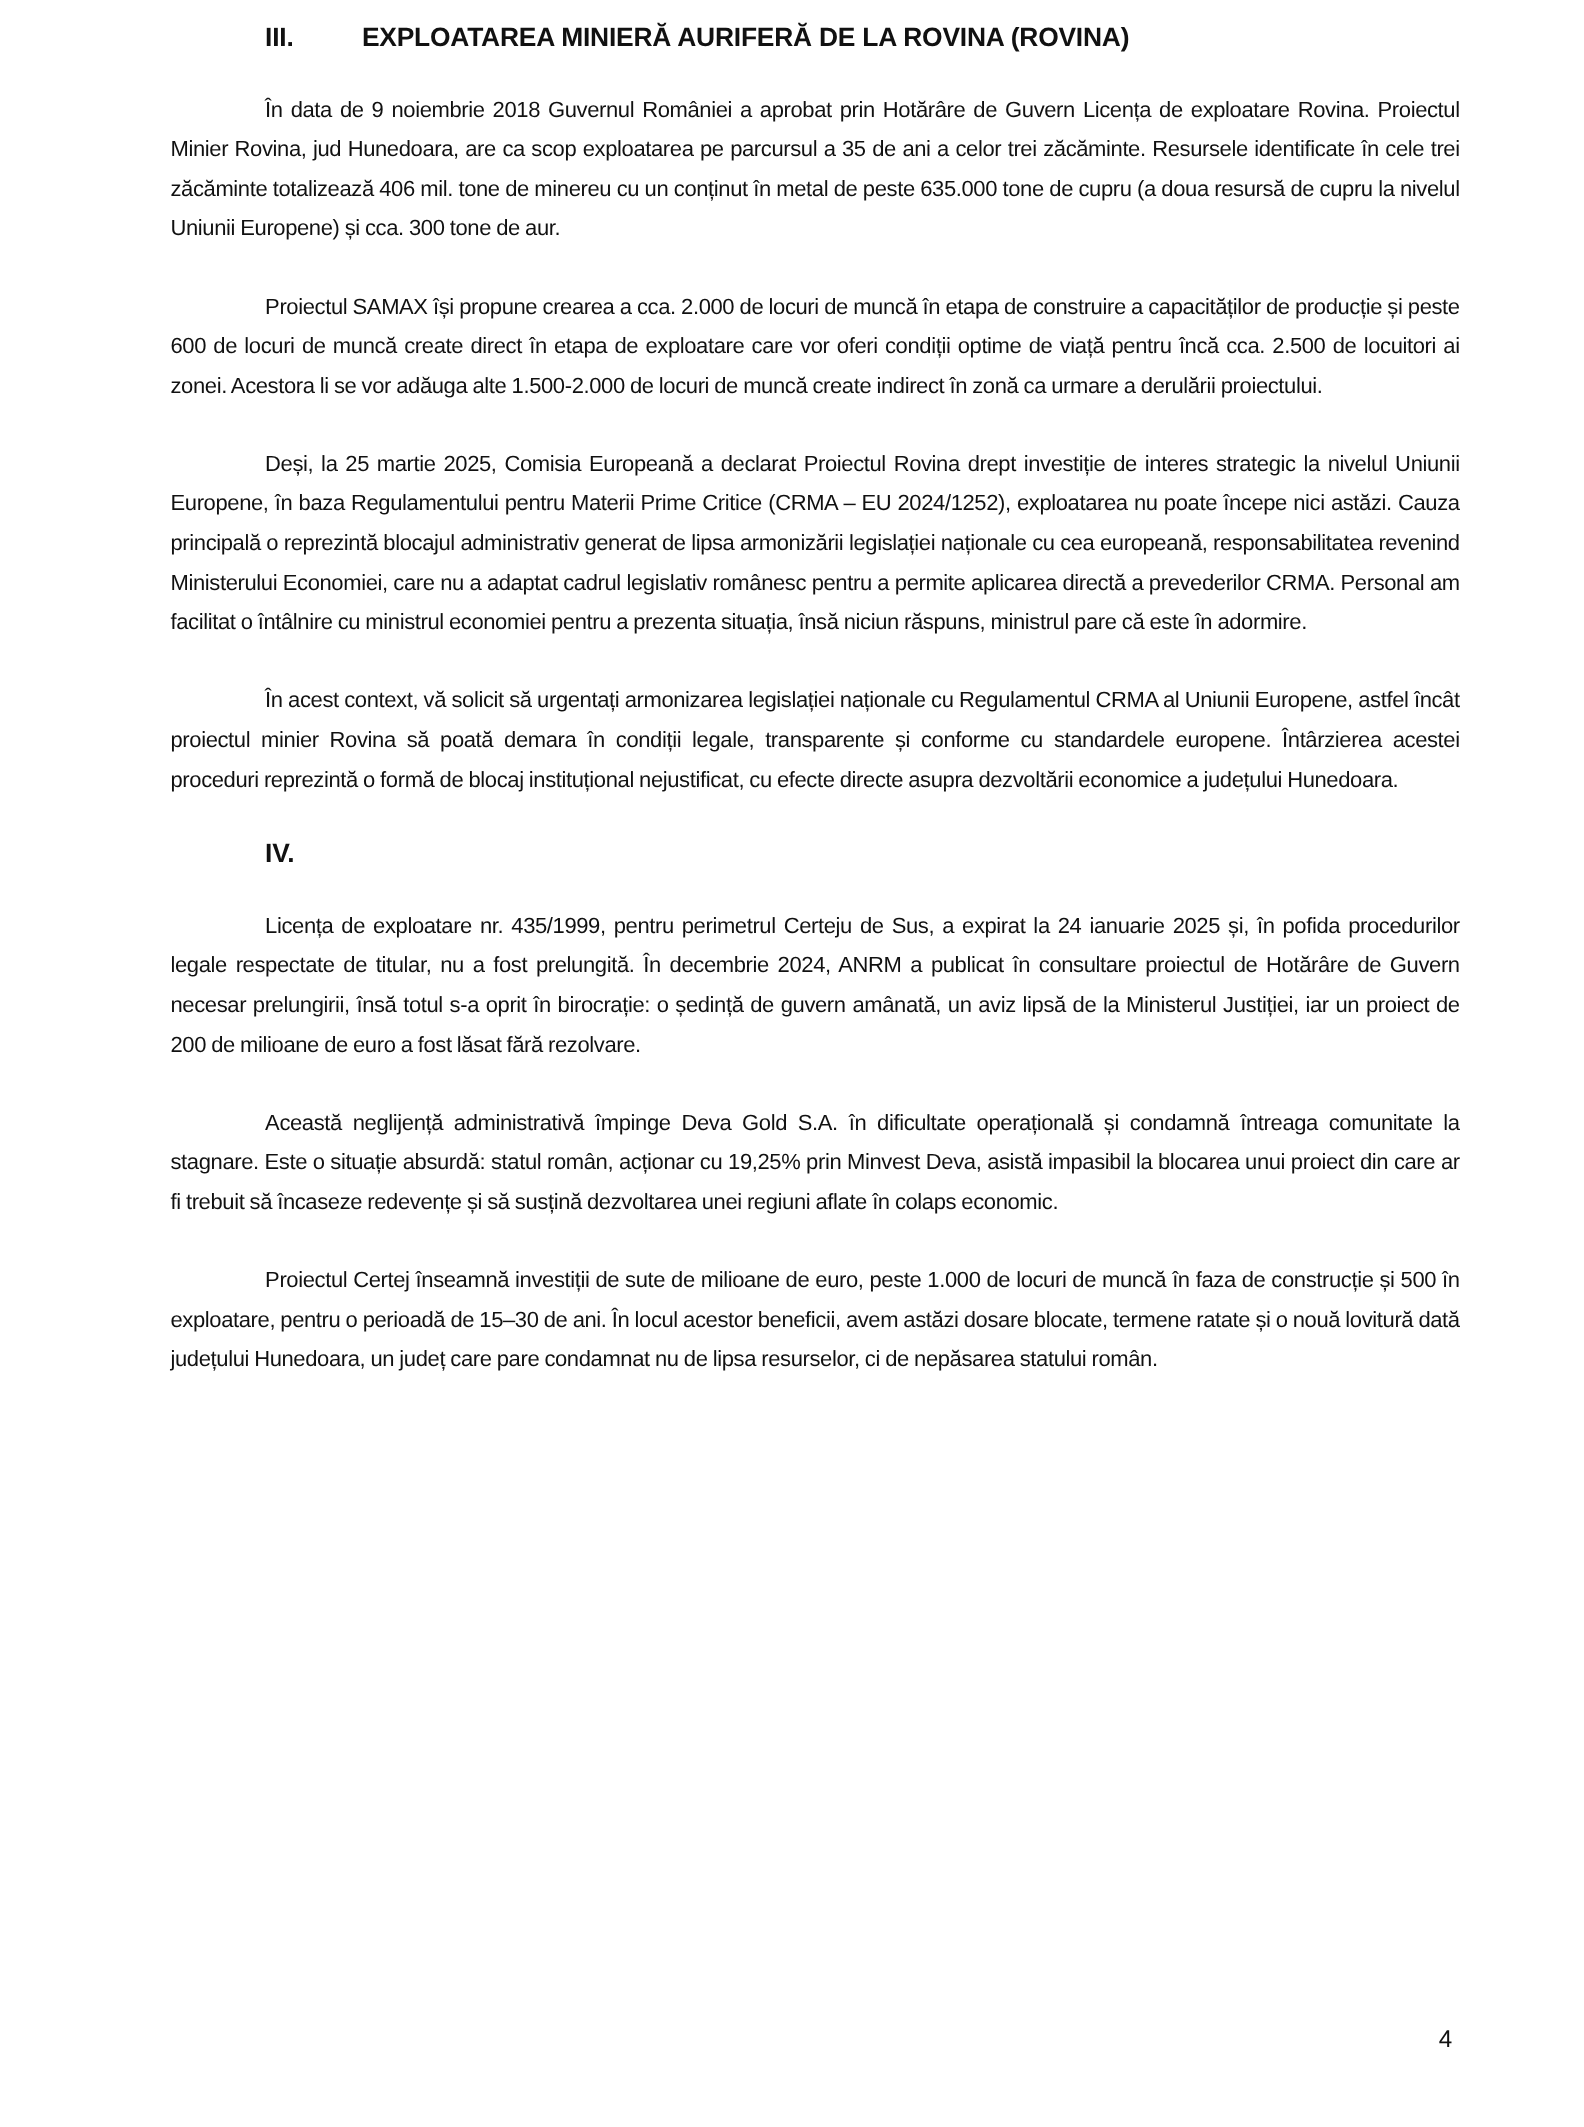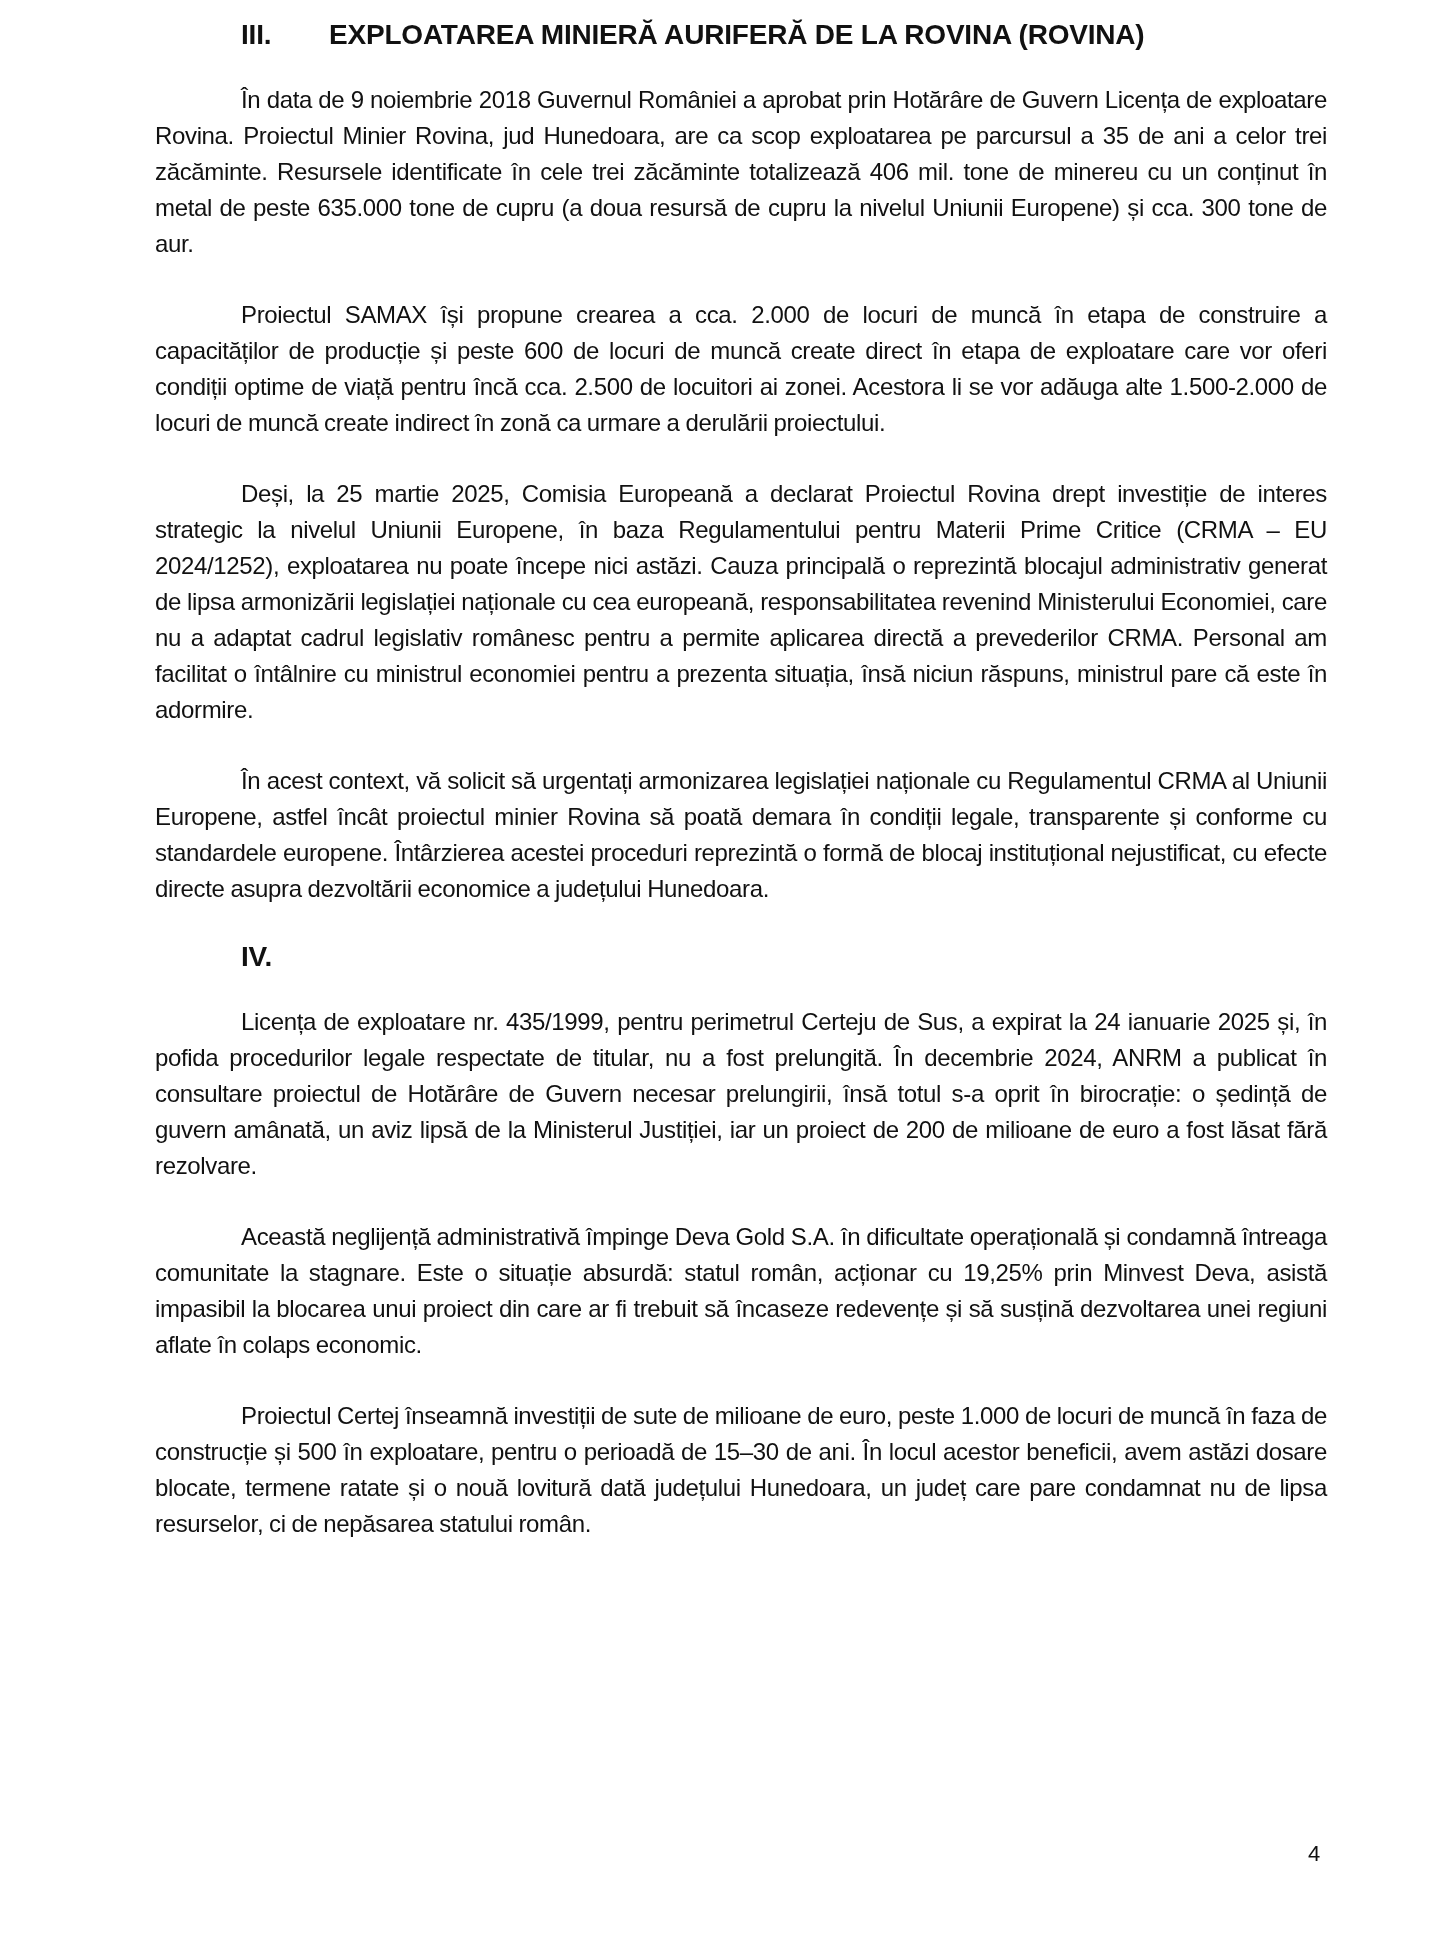--- a/index.html
+++ b/index.html
@@ -18,32 +18,32 @@
     .page {
       position: absolute;
       left: 155px;
       top: 18px;
       width: 1172px;
     }
     .heading {
       display: flex;
       align-items: flex-start;
       font-weight: bold;
-      font-size: 28px;
+      font-size: 24px;
       line-height: 34px;
       margin: 0 0 30px 0;
       padding-left: 86px;
       letter-spacing: -0.2px;
     }
     .heading .num {
       width: 88px;
       flex: 0 0 88px;
     }
     .para {
-      font-size: 24px;
+      font-size: 20px;
       line-height: 36px;
       text-align: justify;
       text-indent: 86px;
       margin: 0 0 35px 0;
       letter-spacing: -0.35px;
       word-spacing: -0.5px;
     }
     .para b {
       font-weight: normal;
     }

